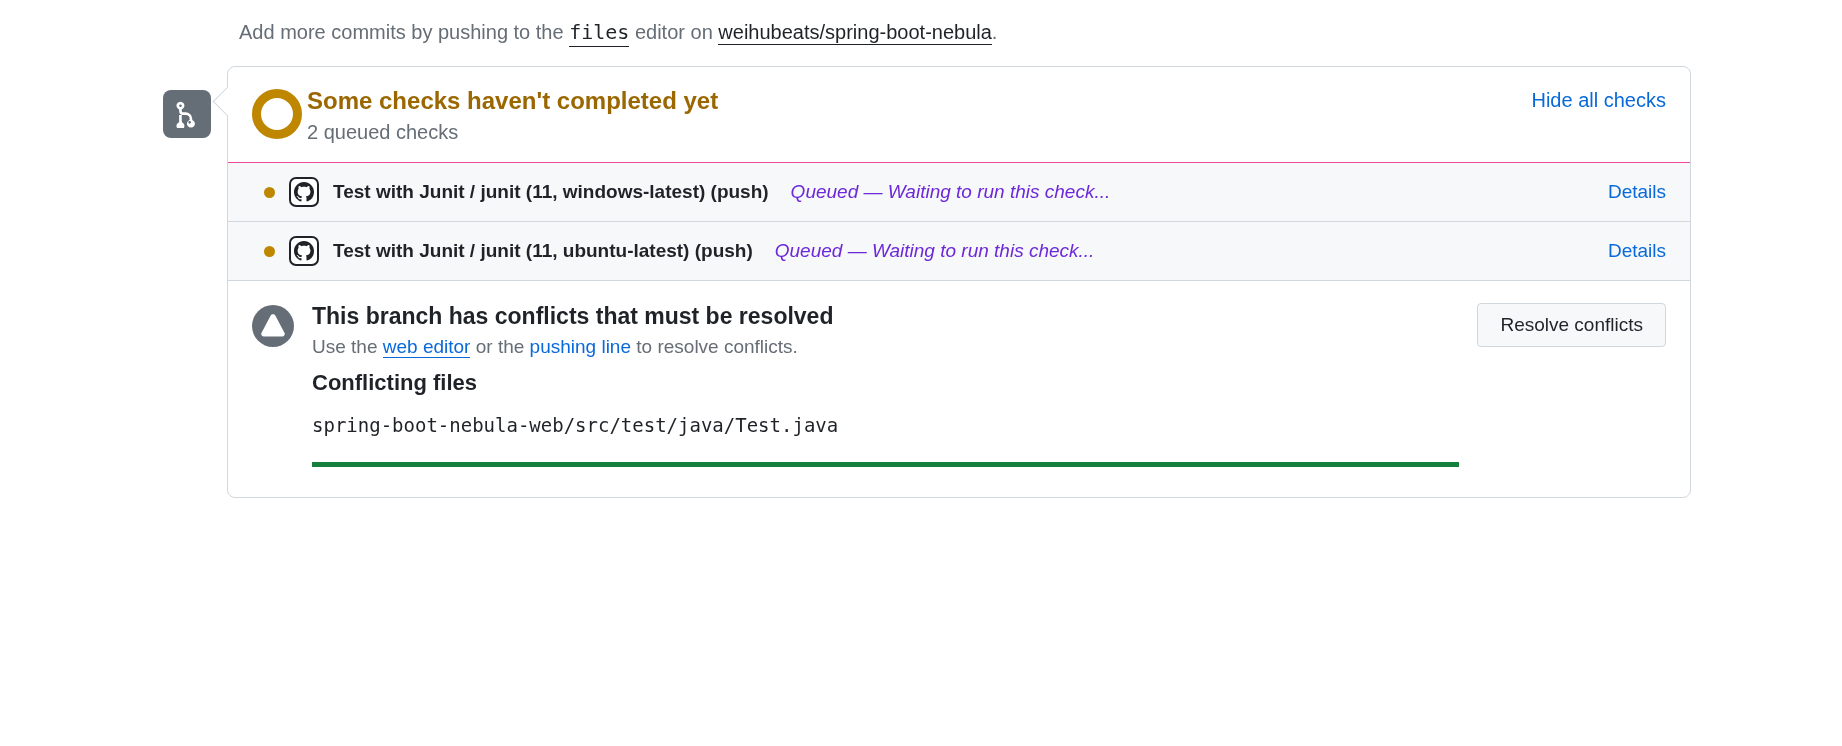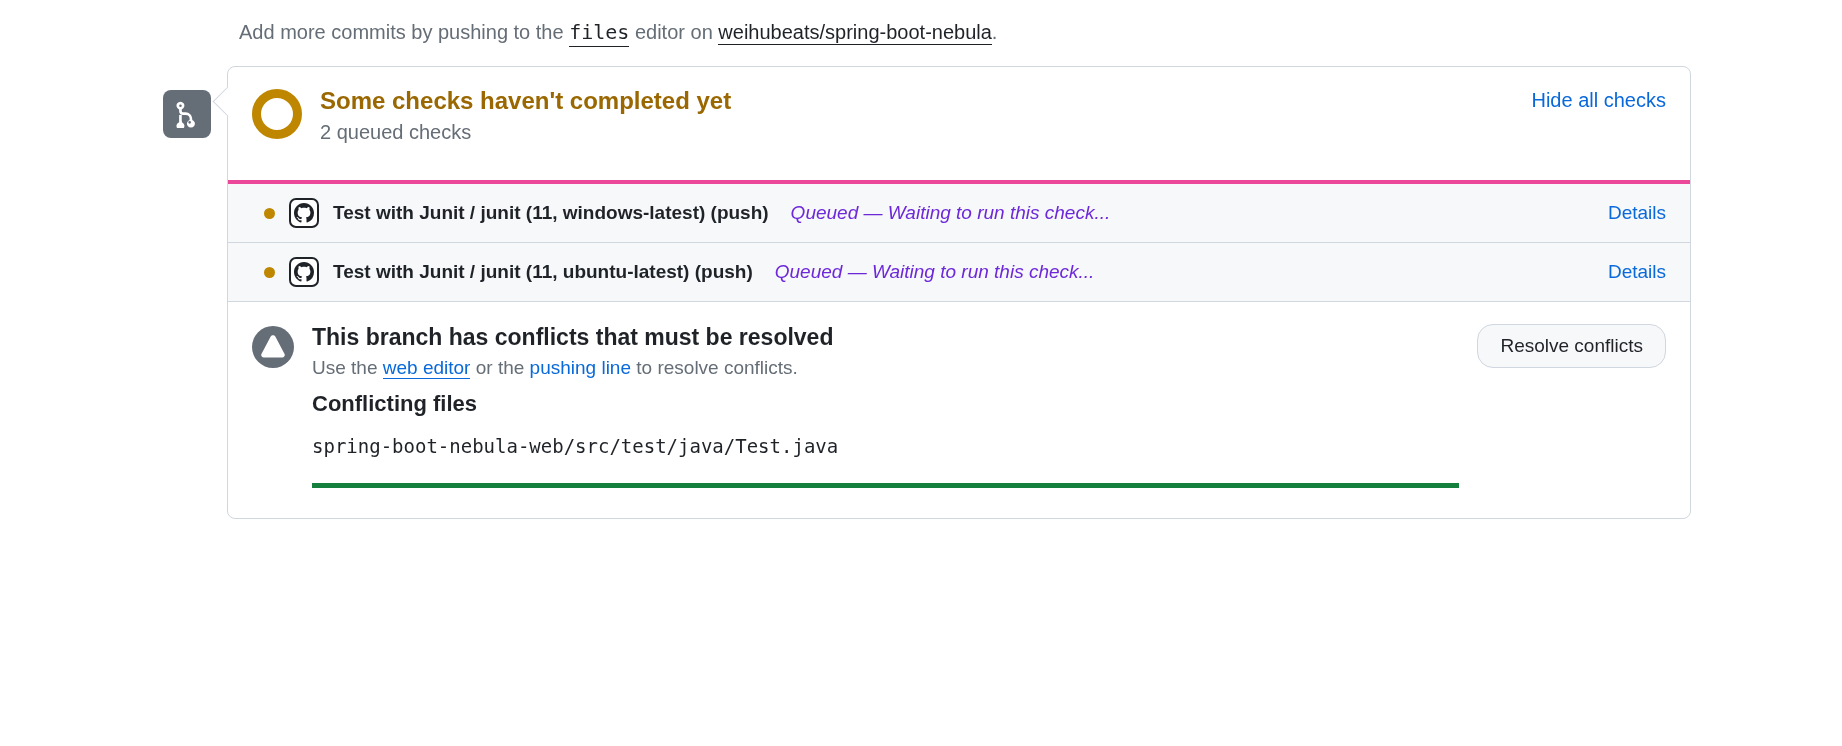--- a/index.html
+++ b/index.html
@@ -79,21 +79,21 @@
       height: 20px;
       background: #ffffff;
       border-left: 1px solid #d0d7de;
       border-bottom: 1px solid #d0d7de;
       transform: rotate(45deg);
     }
     .status-header {
       display: flex;
       align-items: flex-start;
       padding: 20px 24px 18px 24px;
-      gap: 18px;
+      gap: 5px;
     }
     .status-circle {
       width: 50px;
       height: 50px;
       border: 9px solid #bf8700;
       border-radius: 50%;
       flex-shrink: 0;
       margin-top: 2px;
     }
     .status-text {
@@ -110,22 +110,21 @@
       color: #656d76;
     }
     .hide-checks {
       color: #0969da;
       font-size: 20px;
       cursor: pointer;
       align-self: flex-start;
       margin-top: 2px;
     }
     .checks-list {
-      border-top: 4px solid #ec4899;
-      margin-top: 18px;
+      border-top: 1px solid #ec4899;
     }
     .check-row {
       display: flex;
       align-items: center;
       gap: 14px;
       padding: 14px 24px;
       background: #f6f8fa;
       border-top: 1px solid #d0d7de;
       font-size: 19px;
     }
@@ -224,21 +223,21 @@
       padding-bottom: 26px;
       border-bottom: 5px solid #15803d;
     }
     .resolve-btn {
       padding: 10px 22px;
       font-size: 19px;
       font-weight: 500;
       color: #1f2328;
       background: #f6f8fa;
       border: 1px solid #d0d7de;
-      border-radius: 16px;
+      border-radius: 4px;
       cursor: pointer;
       height: fit-content;
       white-space: nowrap;
     }
   </style>
 </head>
 <body>
 
 <div class="container">
   <div class="timeline-side">

